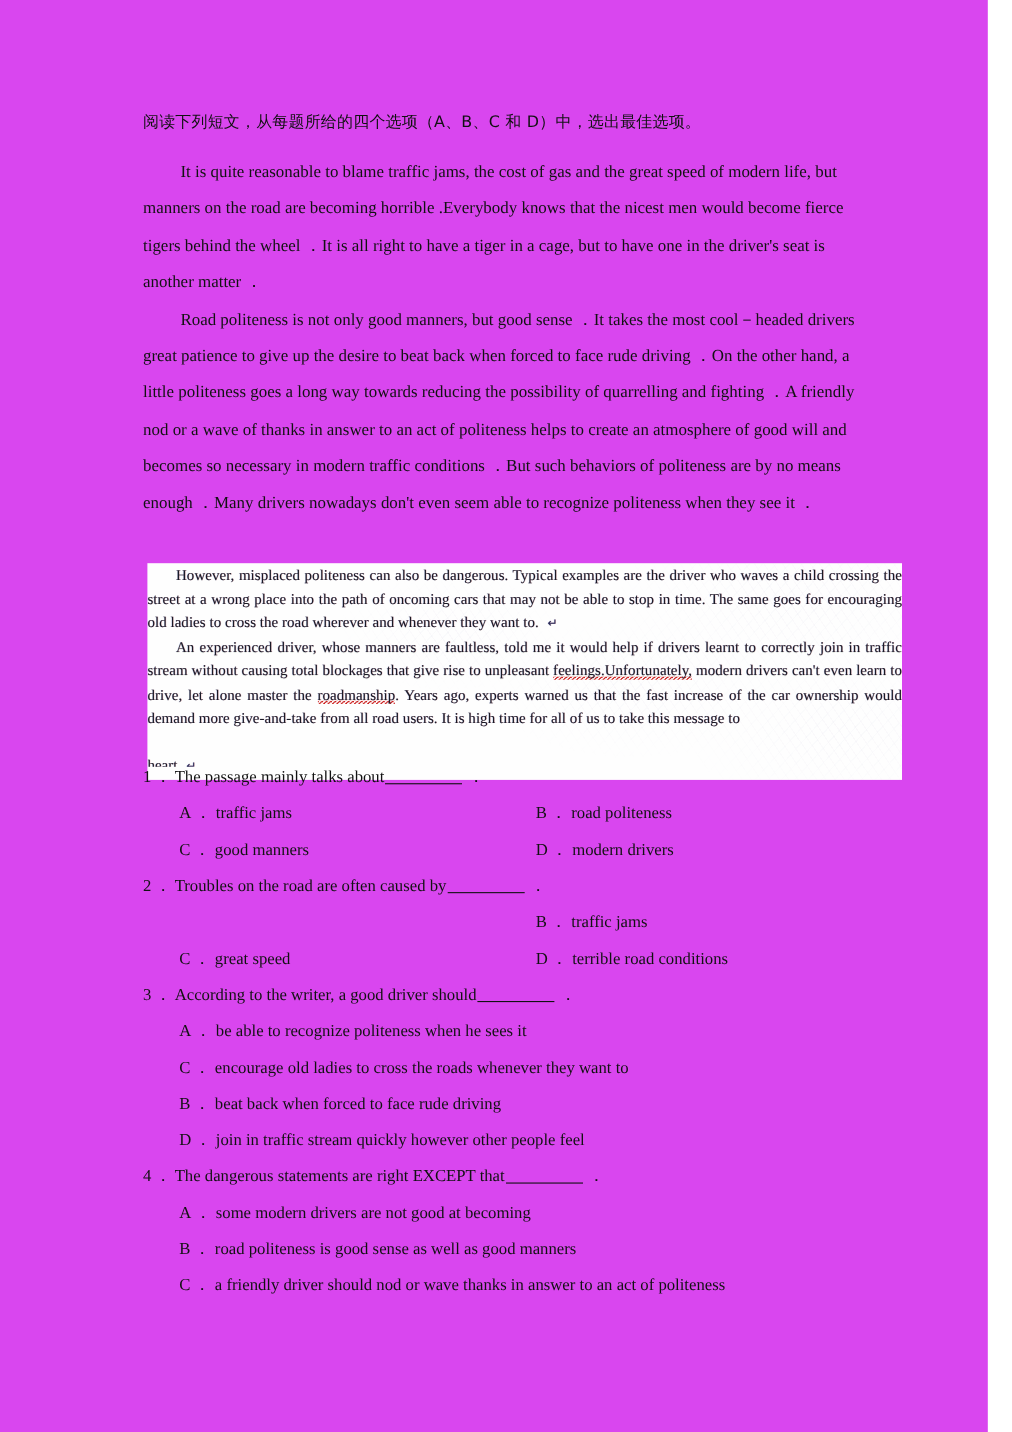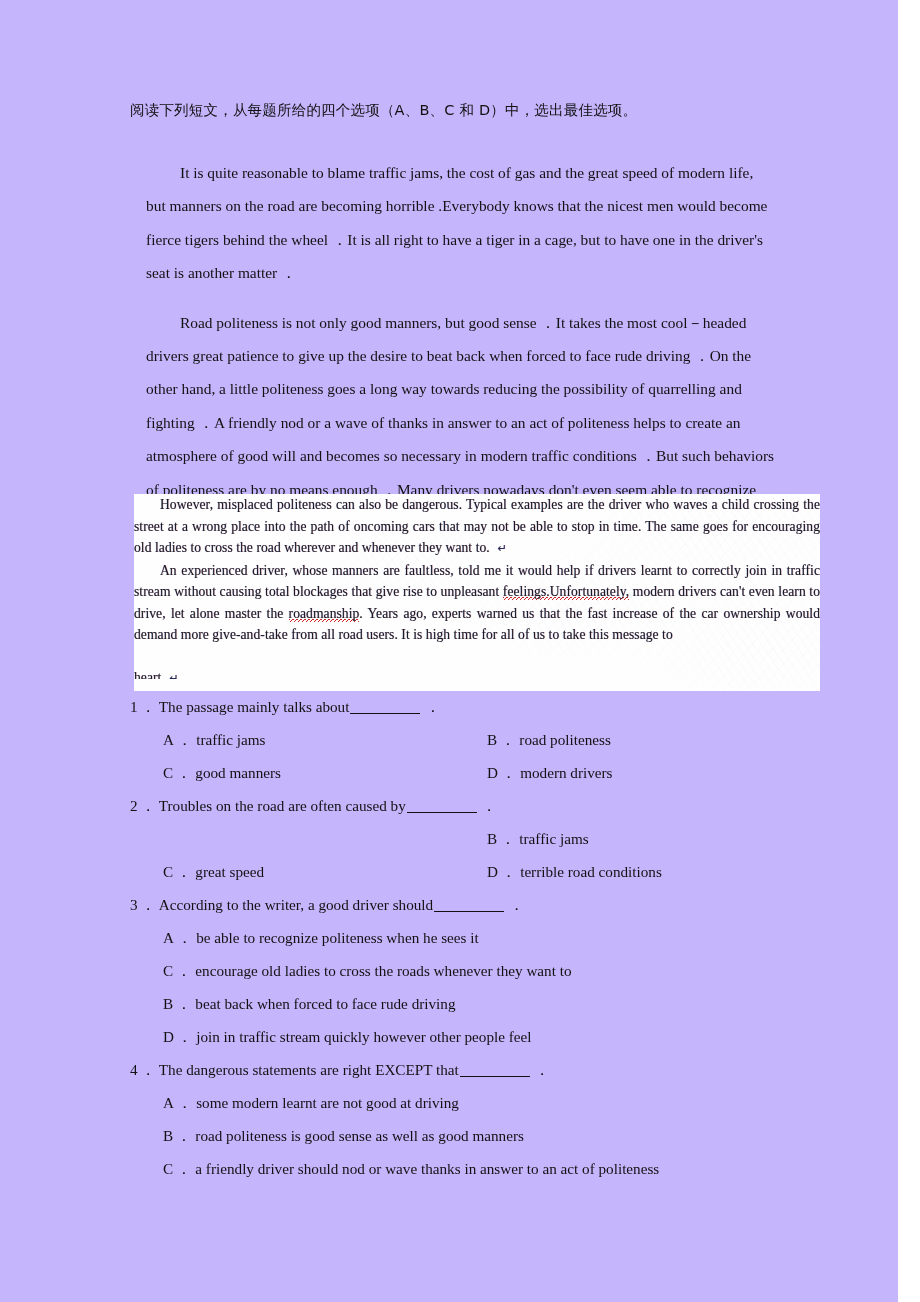--- a/index.html
+++ b/index.html
@@ -15,21 +15,21 @@
     font-family: "Liberation Serif", "DejaVu Serif", serif;
     color: #0a0a0a;
     -webkit-font-smoothing: antialiased;
   }
 
   .page {
     position: absolute;
     left: 0; top: 0;
     width: 898px;
     height: 1302px;
-    background: #c4b5fd;
+    background: #d946ef;
   }
 
   
   .instruction {
     position: absolute;
     left: 130px;
     top: 101px;
     width: 700px;
     font-family: "DejaVu Sans", "Liberation Sans", sans-serif;
     font-size: 14.5px;
@@ -43,29 +43,29 @@
     position: absolute;
     left: 130px;
     top: 140px;
     width: 662px;
     font-size: 15.4px;
     line-height: 33.4px;
     color: #121212;
     text-align: left;
   }
   .passage p {
-    margin: 16px;
+    margin: 0;
     text-indent: 34px;
   }
 
   
   .scan-block {
     position: absolute;
     left: 134px;
-    top: 494px;
+    top: 512px;
     width: 686px;
     height: 197px;
     overflow: hidden;
     background: #fefefe;
   }
   
   .scan-block .watermark {
     position: absolute;
     inset: 0;
     pointer-events: none;
@@ -219,21 +219,21 @@
         <div class="opt col-a"><span class="opt-letter">C</span><span class="opt-sep">．</span><span>encourage old ladies to cross the roads whenever they want to</span></div>
       </div>
       <div class="opt-row">
         <div class="opt col-a"><span class="opt-letter">B</span><span class="opt-sep">．</span><span>beat back when forced to face rude driving</span></div>
       </div>
       <div class="opt-row">
         <div class="opt col-a"><span class="opt-letter">D</span><span class="opt-sep">．</span><span>join in traffic stream quickly however other people feel</span></div>
       </div>
       <div class="q-stem"><span>4</span><span class="q-dot">．</span><span>The dangerous statements are right EXCEPT that</span><span class="blank"></span><span> ．</span></div>
       <div class="opt-row">
-        <div class="opt col-a"><span class="opt-letter">A</span><span class="opt-sep">．</span><span>some modern learnt are not good at driving</span></div>
+        <div class="opt col-a"><span class="opt-letter">A</span><span class="opt-sep">．</span><span>some modern drivers are not good at becoming</span></div>
       </div>
       <div class="opt-row">
         <div class="opt col-a"><span class="opt-letter">B</span><span class="opt-sep">．</span><span>road politeness is good sense as well as good manners</span></div>
       </div>
       <div class="opt-row">
         <div class="opt col-a"><span class="opt-letter">C</span><span class="opt-sep">．</span><span>a friendly driver should nod or wave thanks in answer to an act of politeness</span></div>
       </div>
     </div>
 
 </div>

